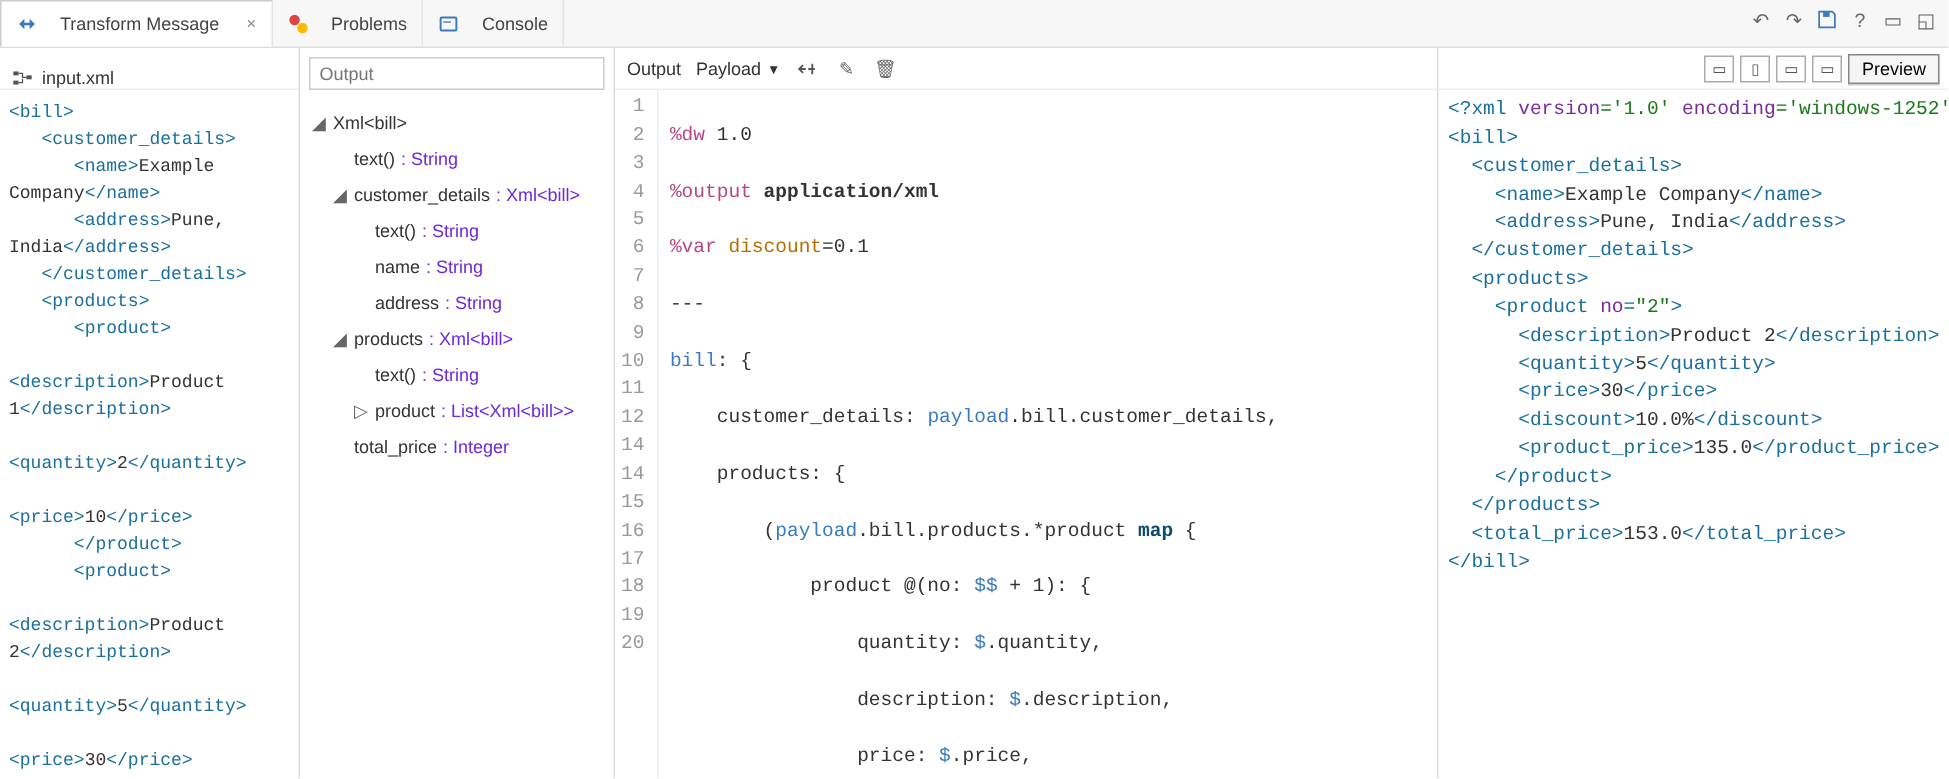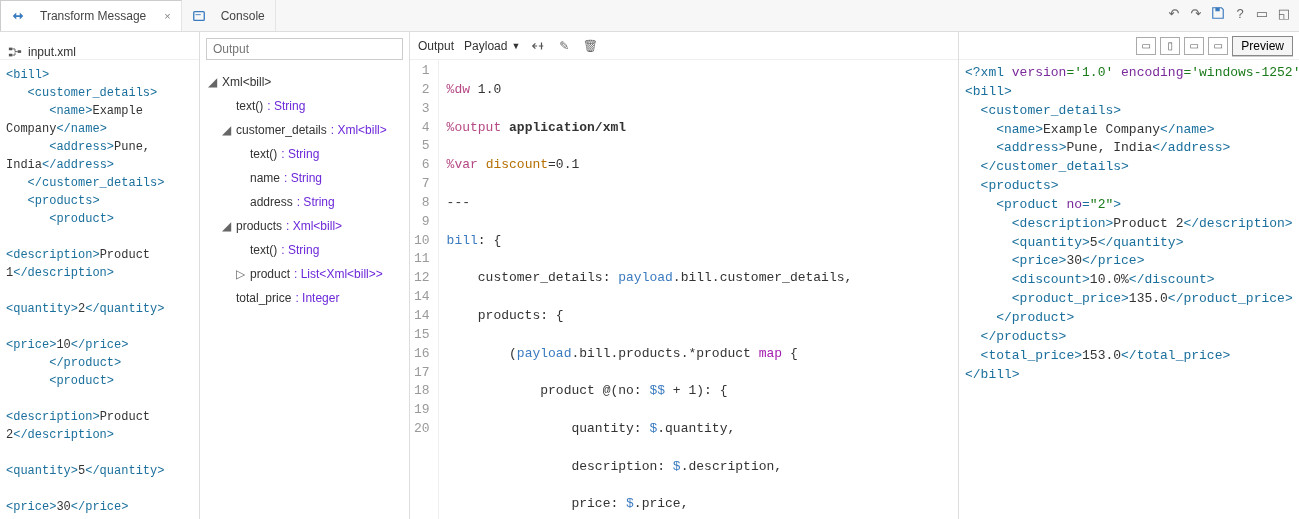--- a/index.html
+++ b/index.html
@@ -134,39 +134,46 @@
   }
   .preview-body{
     flex:1;overflow:auto;padding:4px 6px;
     font-family:"Consolas","Courier New",monospace;font-size:13px;line-height:1.45;
     white-space:pre;
   }
   
   .tagc{color:#1a6f9c;}
   .attrc{color:#7a2a9a;}
   .strc{color:#1a7a1a;}
-  .kw2{color:#a21caf;font-weight:normal;}
+  .kw2{color:#0c4a6e;font-weight:bold;}
   .idc{color:#3a7abf;}
   .bold{font-weight:bold;}
   .pinkc{color:#b54884;}
   .orangec{color:#b56f00;}
   .sticon{width:14px;height:14px;}
   .xmltxt{color:#333;}
 </style>
 </head>
 <body>
 
 <div class="top-bar">
   <div class="tabs">
     <div class="tab active">
       <svg class="sticon" viewBox="0 0 16 16">
           <path d="M2 8l4-4v3h4V4l4 4-4 4V9H6v3z" fill="#3a7abf"></path>
         </svg>
       <span>Transform Message</span>
       <span class="close">×</span>
+    </div>
+    <div class="tab">
+      <svg class="sticon" viewBox="0 0 16 16">
+          <circle cx="5" cy="5" r="4" fill="#d44"></circle>
+          <circle cx="11" cy="11" r="4" fill="#fb0"></circle>
+        </svg>
+      <span>Problems</span>
     </div>
     <div class="tab">
       <svg class="sticon" viewBox="0 0 16 16">
           <rect x="2" y="3" width="12" height="10" rx="1" fill="none" stroke="#3a7abf" stroke-width="1.5"></rect>
           <rect x="4" y="6" width="6" height="1" fill="#3a7abf"></rect>
         </svg>
       <span>Console</span>
     </div>
   </div>
   <div class="top-right">

